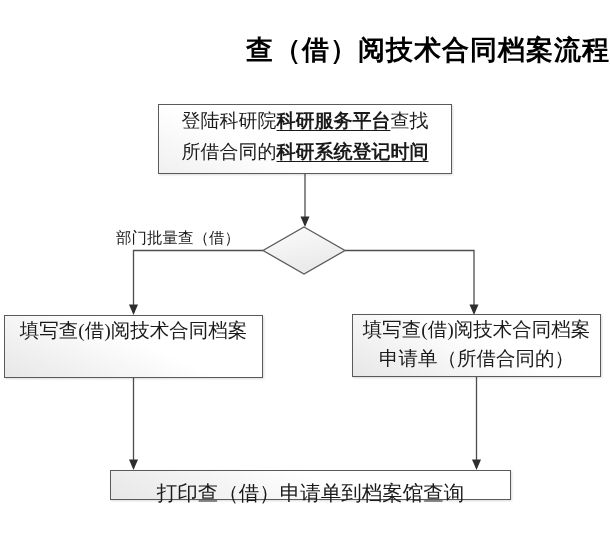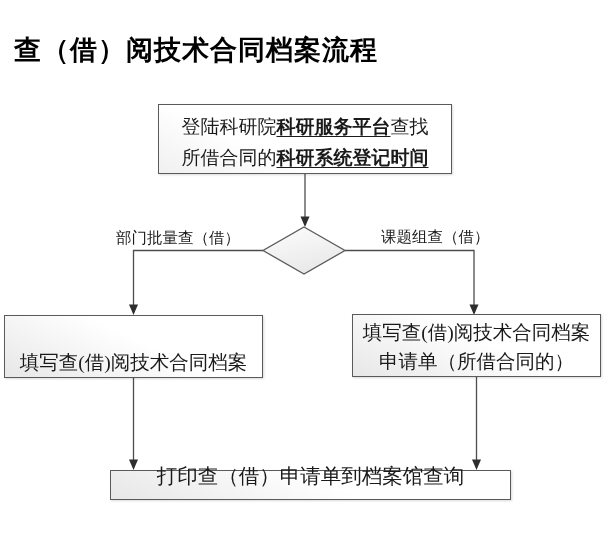--- a/index.html
+++ b/index.html
@@ -9,38 +9,38 @@
     background:#ffffff;
     font-family:"Liberation Serif","DejaVu Serif",serif;
     color:#1a1a1a;
     overflow:hidden;
   }
   .title{
     position:absolute;
     top:32px;left:0;width:100%;
     padding-left:14px;
     box-sizing:border-box;
-    text-align:left;
+    text-align:right;
     font-size:27px;
     font-weight:600;
     letter-spacing:1px;
     color:#000000;
     white-space:nowrap;
   }
   .svg-layer{position:absolute;left:0;top:0;width:610px;height:550px;}
   .box{
     position:absolute;
     box-sizing:border-box;
     border:1.4px solid #5a5a5a;
     background:linear-gradient(205deg,#ffffff 45%,#e7e7e7 100%);
     box-shadow:1px 1px 2px rgba(0,0,0,0.15);
     display:flex;
     flex-direction:column;
     align-items:center;
-    justify-content:flex-end;
+    justify-content:flex-start;
     text-align:center;
     color:#1a1a1a;
   }
   .box .bline{white-space:nowrap;}
   .start-box{
     left:158px;top:104px;width:294px;height:70px;
     font-size:19px;line-height:31px;
     background:linear-gradient(205deg,#ffffff 65%,#f0f0f0 100%);
   }
   .start-box .emph{
@@ -93,21 +93,20 @@
 
     <polygon points="304,227 345,250.5 304,274 263,250.5" fill="url(#diamondGrad)" stroke="#5a5a5a" stroke-width="1.3"></polygon>
   </svg>
 
   <div class="box start-box">
     <div class="bline"><span>登陆科研院</span><span class="emph">科研服务平台</span><span>查找</span></div>
     <div class="bline"><span>所借合同的</span><span class="emph">科研系统登记时间</span></div>
   </div>
 
   <div class="branch-label branch-left">部门批量查（借）</div>
-  <div class="branch-label branch-right">课题组查（借）</div>
 
   <div class="box left-box">
     <div class="bline">填写查(借)阅技术合同档案</div>
   </div>
 
   <div class="box right-box">
     <div class="bline">填写查(借)阅技术合同档案</div>
     <div class="bline">申请单（所借合同的）</div>
   </div>
 

